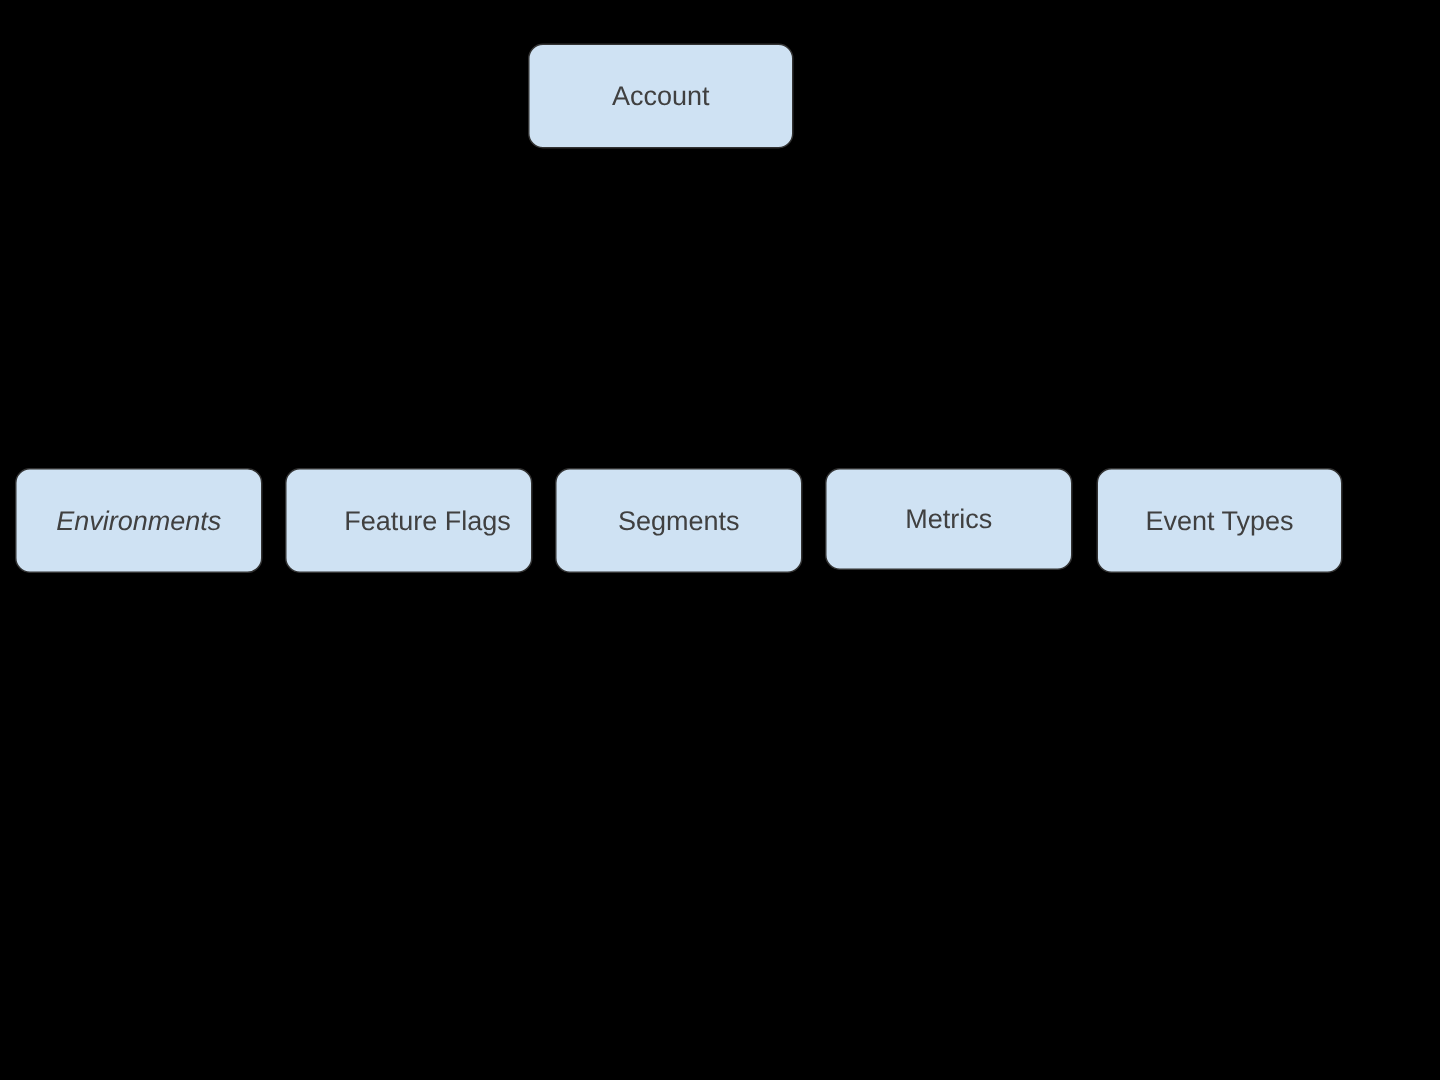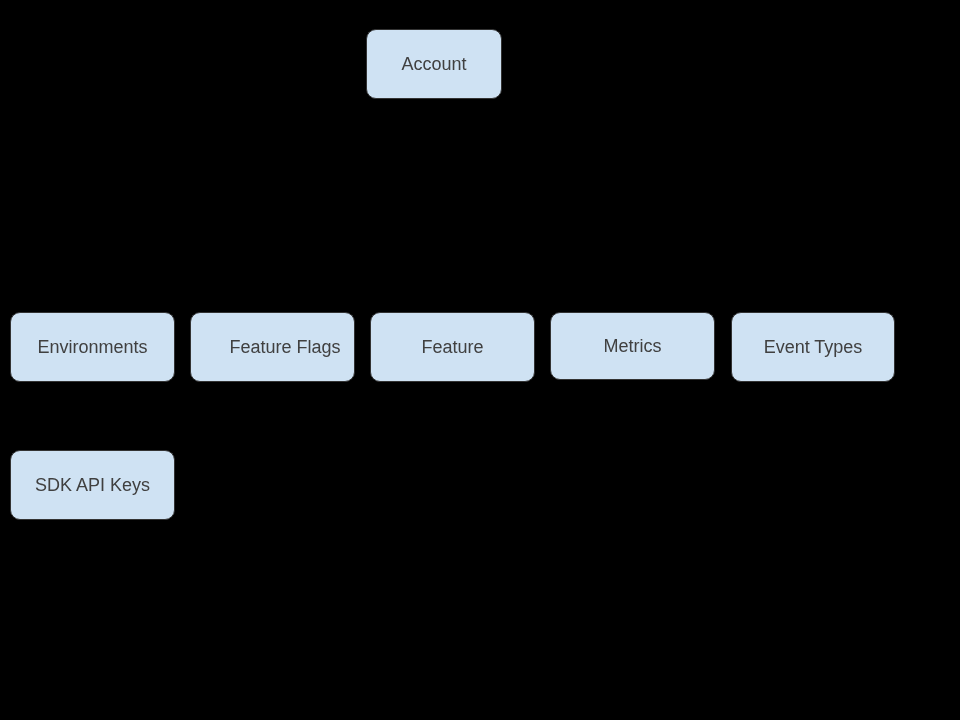--- a/index.html
+++ b/index.html
@@ -33,34 +33,31 @@
     color: var(--label-color);
     font-size: 18px;
     line-height: 1;
     white-space: nowrap;
   }
 </style>
 </head>
 <body>
 
 <div class="canvas" id="diagram-canvas">
-    <div class="node" style="left: 366px; top: 29px; width: 136px; height: 70px;">
+    <div class="node" style="left: 352px; top: 29px; width: 177px; height: 70px;">
       <span>Account</span>
     </div>
-    <div class="node" style="left: 10px; top: 312px; width: 165px; height: 70px;">
+    <div class="node" style="left: 10px; top: 312px; width: 165px; height: 70px; font-style: italic;">
       <span>Environments</span>
     </div>
     <div class="node" style="left: 190px; top: 312px; width: 165px; height: 70px; padding-left: 25px;">
       <span>Feature Flags</span>
     </div>
     <div class="node" style="left: 370px; top: 312px; width: 165px; height: 70px;">
-      <span>Feature</span>
+      <span>Segments</span>
     </div>
     <div class="node" style="left: 550px; top: 312px; width: 165px; height: 68px;">
       <span>Metrics</span>
     </div>
     <div class="node" style="left: 731px; top: 312px; width: 164px; height: 70px; align-items: center;">
       <span>Event Types</span>
     </div>
-    <div class="node" style="left: 10px; top: 450px; width: 165px; height: 70px;">
-      <span>SDK API Keys</span>
-    </div>
   </div>
 
 </body></html>

